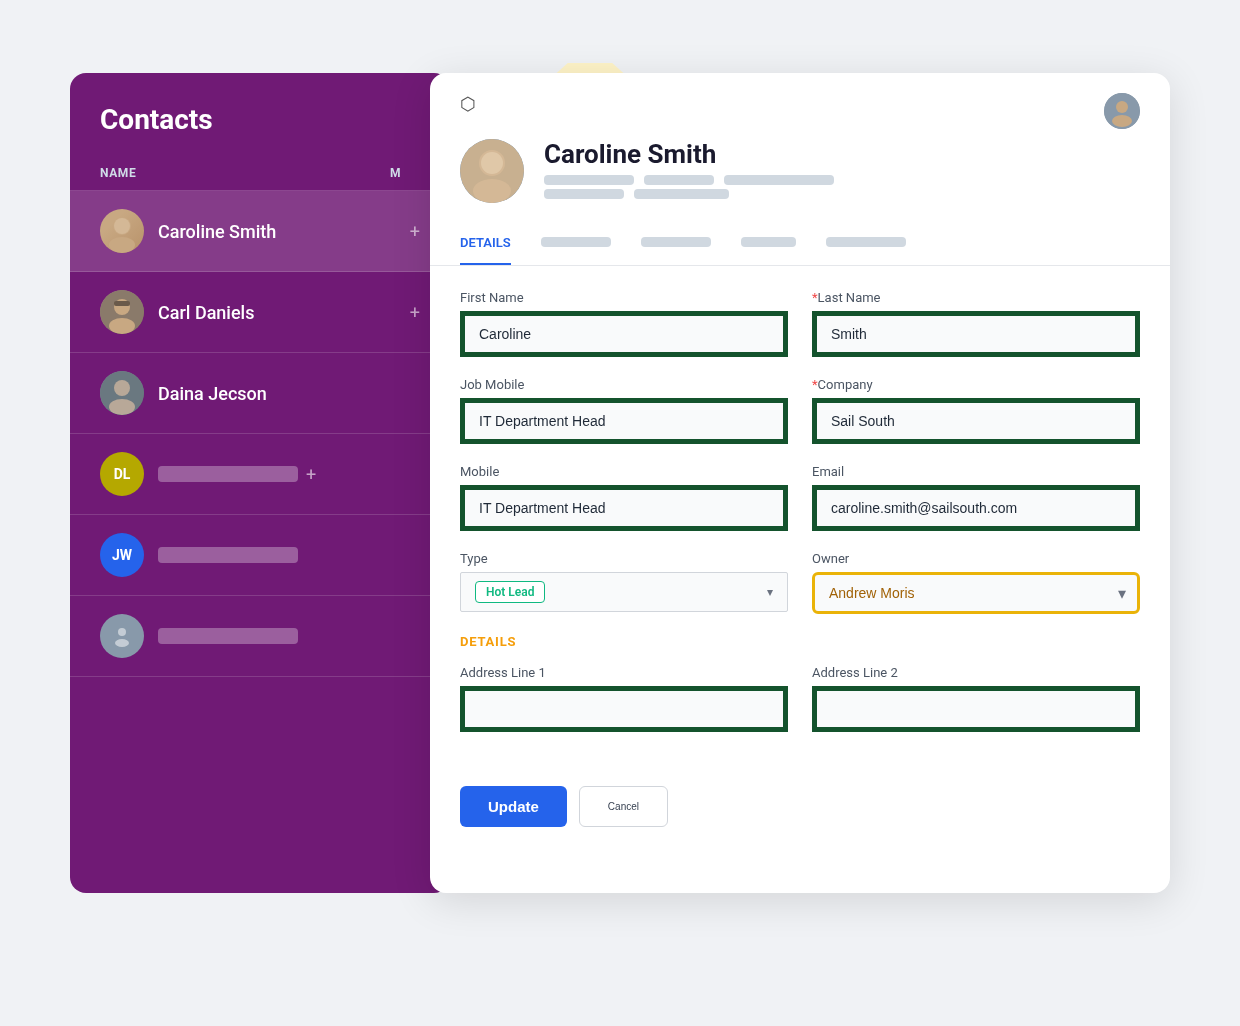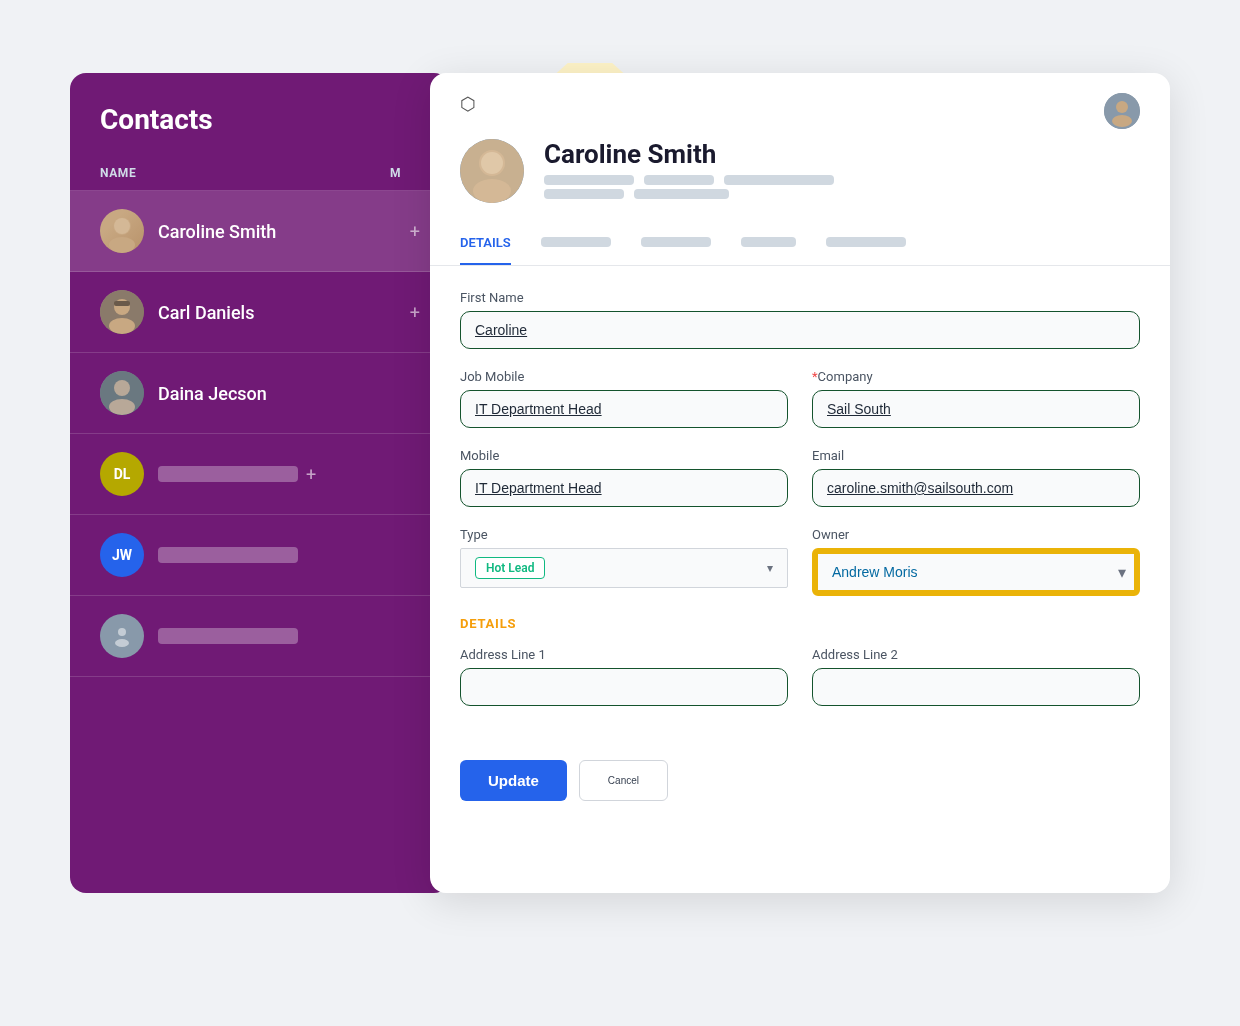--- a/index.html
+++ b/index.html
@@ -281,27 +281,26 @@
       display: block;
     }
 
     .form-label .required {
       color: #ef4444;
     }
 
     .form-input {
       width: 100%;
       padding: 10px 14px;
-      border: 1px solid #14532d;
-      border-radius: 10px;
+      border: 5px solid #14532d;
+      border-radius: 0;
       font-size: 14px;
       color: #1f2937;
       background: #f9fafb;
       outline: none;
-      text-decoration: underline;
     }
 
     
     .type-field {
       width: 100%;
       padding: 8px 14px;
       border: 1px solid #d1d5db;
       border-radius: 2px;
       font-size: 14px;
       color: #1f2937;
@@ -322,24 +321,24 @@
     }
 
     .dropdown-arrow {
       color: #6b7280;
       font-size: 12px;
     }
 
     .form-select {
       width: 100%;
       padding: 10px 14px;
-      border: 6px solid #eab308;
+      border: 3px solid #eab308;
       border-radius: 6px;
       font-size: 14px;
-      color: #0369a1;
+      color: #a16207;
       background: #f9fafb;
       appearance: none;
       cursor: pointer;
     }
 
     .select-wrapper {
       position: relative;
     }
 
     .select-wrapper::after {
@@ -526,20 +525,24 @@
         </div>
     </div>
 
     <div class="form-body">
 
       <div class="form-row">
         <div class="form-group">
           <label class="form-label">First Name</label>
           <input class="form-input" type="text" value="Caroline" style="">
         </div>
+        <div class="form-group">
+          <label class="form-label"><span class="required">*</span><span>Last Name</span></label>
+          <input class="form-input" type="text" value="Smith" style="">
+        </div>
       </div>
 
       <div class="form-row">
         <div class="form-group">
           <label class="form-label">Job Mobile</label>
           <input class="form-input" type="text" value="IT Department Head" style="">
         </div>
         <div class="form-group">
           <label class="form-label"><span class="required">*</span><span>Company</span></label>
           <input class="form-input" type="text" value="Sail South" style="">

